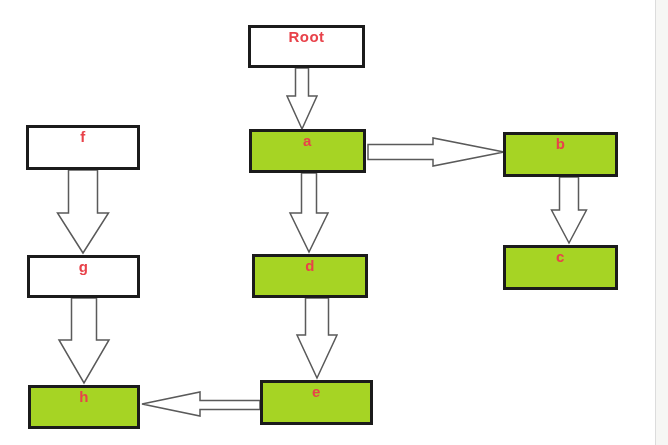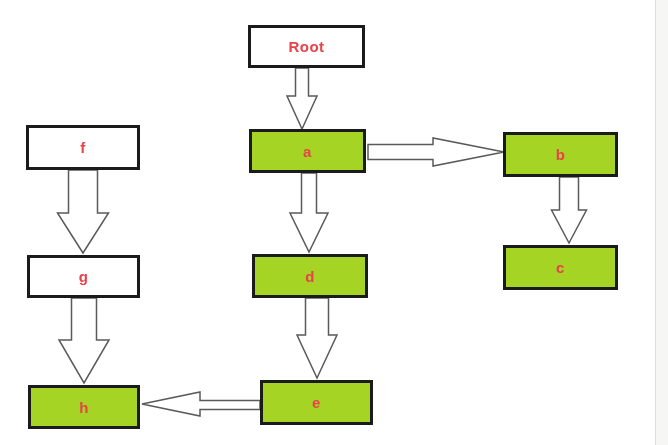--- a/index.html
+++ b/index.html
@@ -8,21 +8,20 @@
     width:668px;height:445px;
     background:#ffffff;
     overflow:hidden;
     font-family:"Liberation Sans", sans-serif;
   }
   .node{
     position:absolute;
     box-sizing:border-box;
     border:3px solid #0f172a;
     display:flex;
-    align-items:center;
     justify-content:center;
     background:#ffffff;
   }
   .node-label{
     font-weight:bold;
     font-size:15px;
     color:#e8424a;
     letter-spacing:0.5px;
   }
   #arrow-layer{

